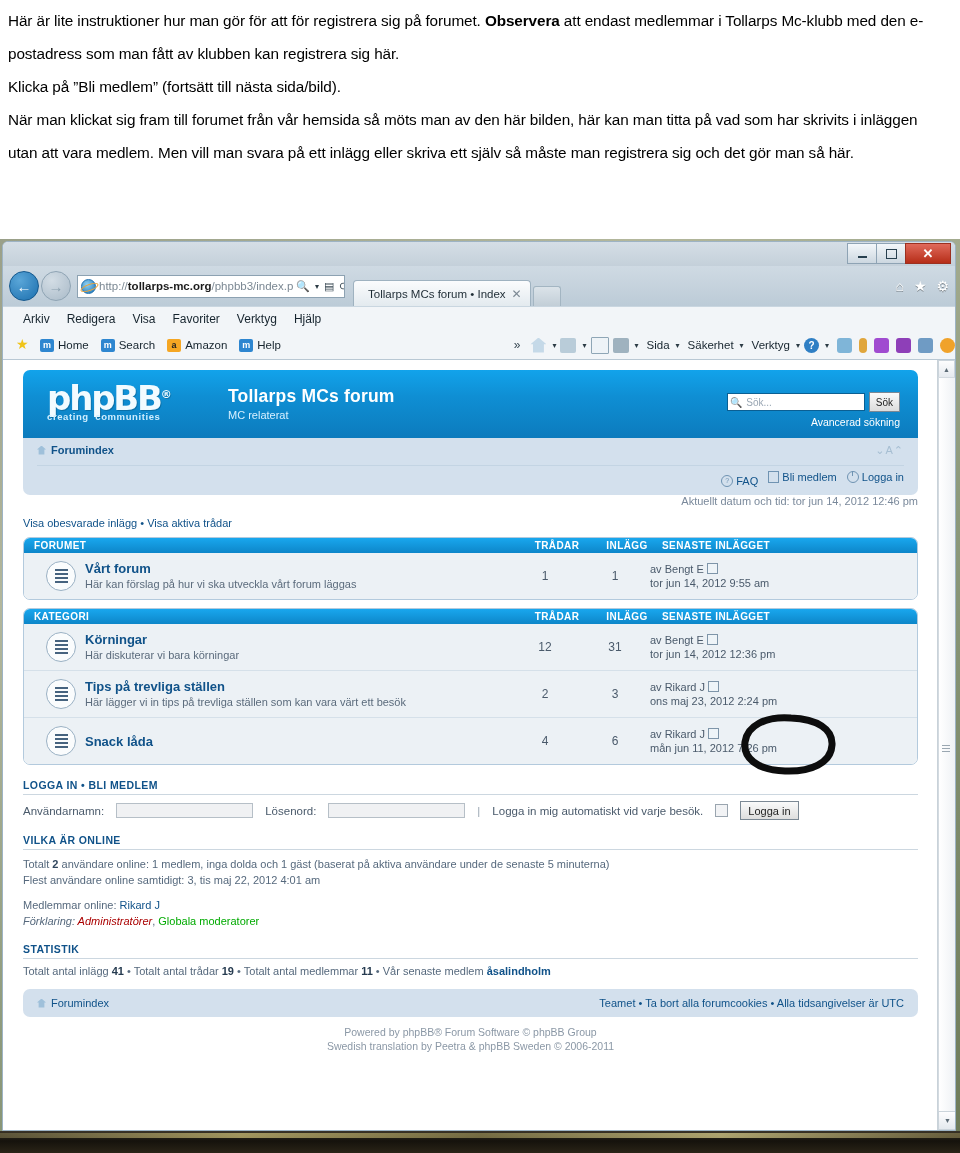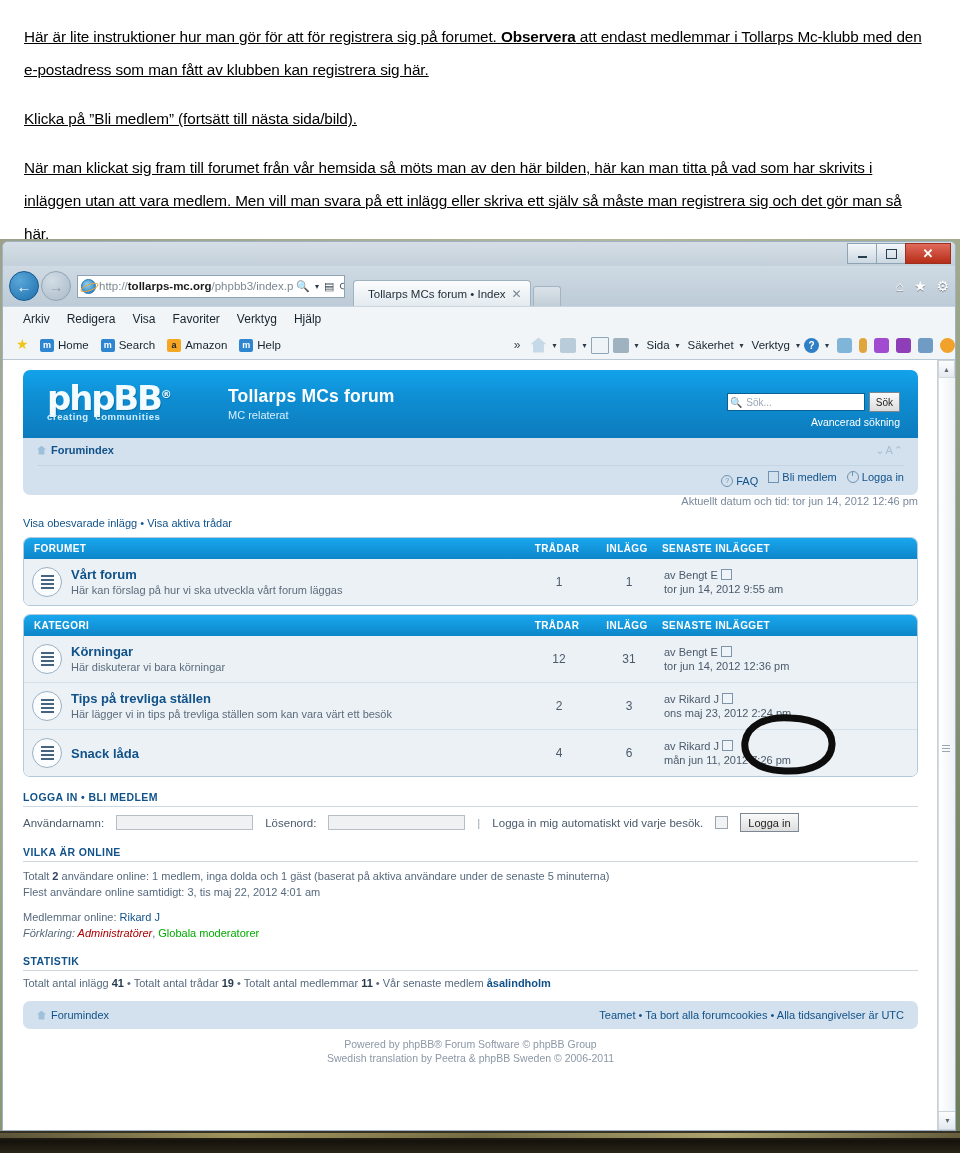--- a/index.html
+++ b/index.html
@@ -10,21 +10,21 @@
     overflow:hidden;position:relative;
   }
 
   
   .doc-text{
     padding:4px 14px 0 8px;
     font-family:"Liberation Sans",sans-serif;
     font-size:15.3px;line-height:33px;color:#000;
     letter-spacing:-0.1px;
   }
-  .doc-text p{margin:16px;text-decoration:underline;}
+  .doc-text p{margin:0;}
   .doc-text b{font-weight:bold;}
 
   
   .shot{
     position:absolute;left:0;top:239px;width:960px;height:914px;
     background:linear-gradient(150deg,#9aa089 0%,#b3b79c 25%,#8d9a7c 55%,#6d7a58 100%);
     overflow:hidden;
   }
   
   .wall-bottom{
@@ -232,28 +232,28 @@
   .pw-i{width:10px;height:10px;border-radius:50%;border:1px solid #6f93b2;position:relative;}
   .pw-i::after{content:"";position:absolute;left:4px;top:-1px;width:1px;height:5px;background:#6f93b2;}
 
   .bb-date{text-align:right;font-size:11px;color:#7a899b;}
   .bb-quick{margin-top:10px;font-size:11px;color:#105289;}
 
   .bb-table{margin-top:8px;border-radius:7px;overflow:hidden;border:1px solid #b3cadd;}
   .bb-thead{
     background:linear-gradient(180deg,#19a7ee,#0d86c9);
     color:#fff;font-size:10px;font-weight:bold;letter-spacing:.4px;
-    display:flex;align-items:center;height:21px;padding:0 10px;
+    display:flex;align-items:center;height:15px;padding:0 10px;
   }
   .col-name{flex:1;}
   .col-n{width:70px;text-align:center;}
   .col-last{width:245px;}
   .bb-row{
     display:flex;align-items:center;background:#ecf1f5;min-height:46px;
-    border-bottom:1px solid #d5e0e9;padding:0 8px;
+    border-bottom:1px solid #d5e0e9;padding:0 22px;
   }
   .bb-row:last-child{border-bottom:none;}
   .bb-row .icon{
     width:28px;height:28px;border-radius:50%;border:1px solid #9ab1c4;
     background:#fafcfd;margin-right:9px;flex:0 0 auto;position:relative;
   }
   .bb-row .icon::before{
     content:"";position:absolute;left:8px;top:7px;width:13px;height:14px;
     background:repeating-linear-gradient(180deg,#46637f 0 2px,transparent 2px 4px);
   }

